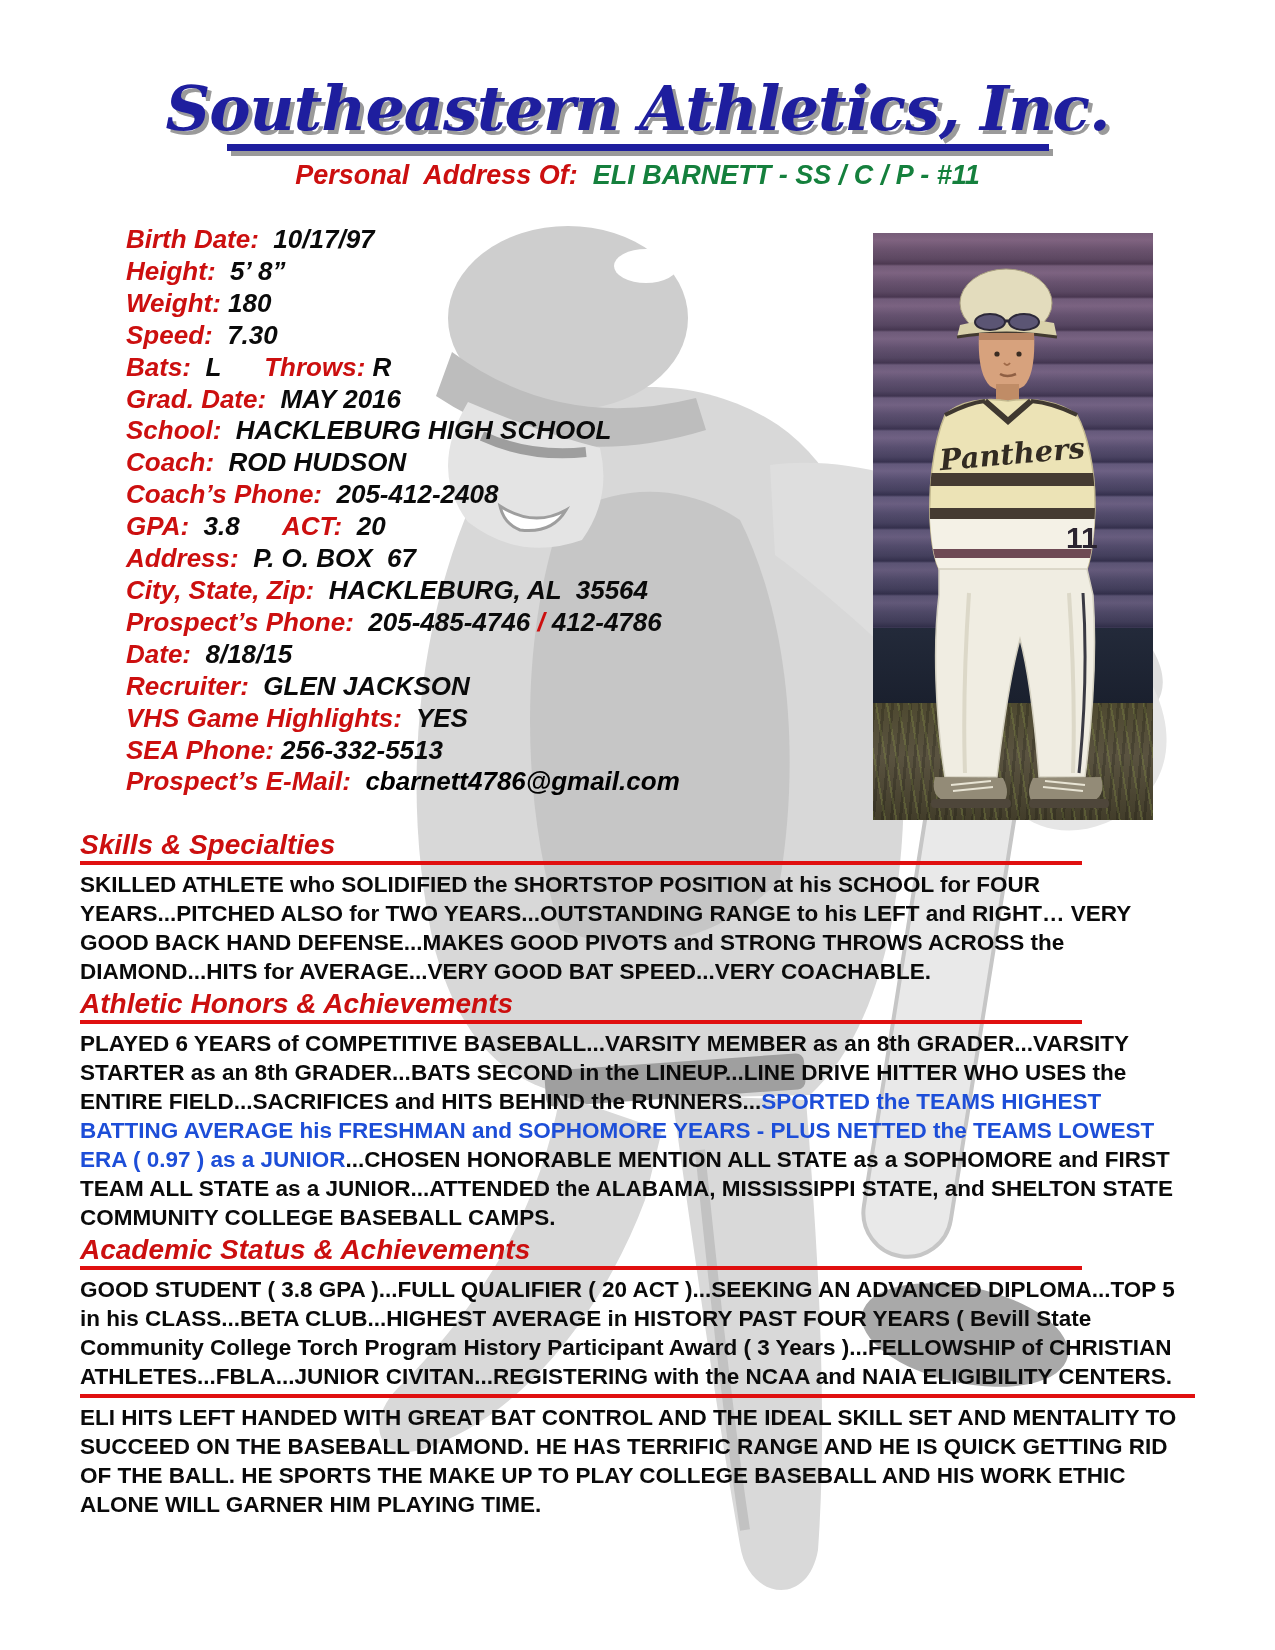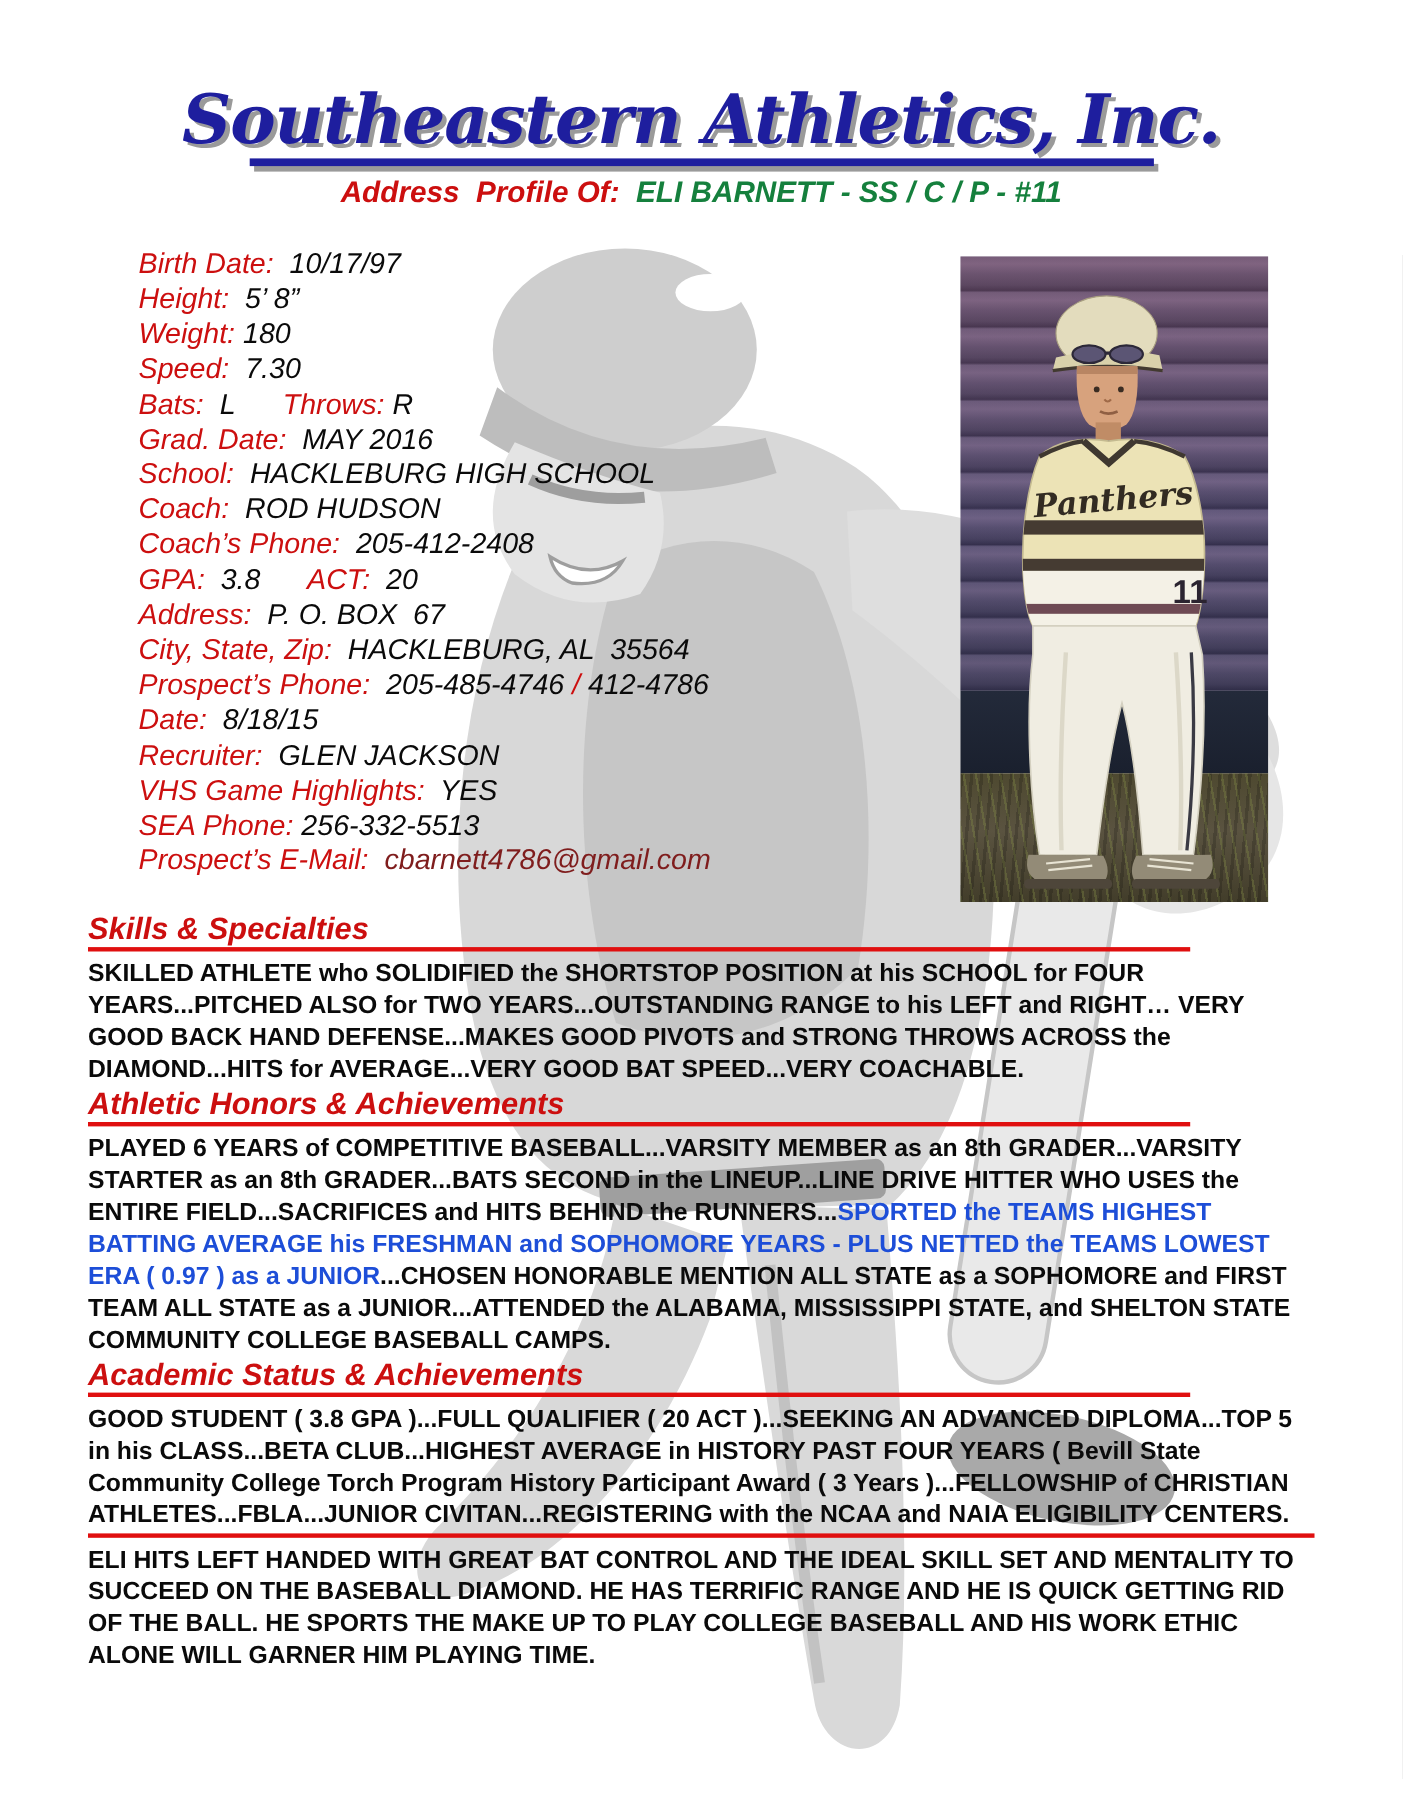--- a/index.html
+++ b/index.html
@@ -19,28 +19,28 @@
   .title-rule{
     width:822px;height:7px;background:#1e1e9e;margin:2px auto 0 auto;
     box-shadow:4px 5px 0 #9a9a9a;
   }
   .subtitle{margin-top:9px;font-size:27px;font-weight:bold;font-style:italic;white-space:pre-wrap;}
   .subtitle .red{color:#cc0f0f;}
   .subtitle .blk{color:#15803d;}
   
   #details{
     position:absolute;left:126px;top:224px;z-index:3;
-    font-size:26px;font-weight:normal;font-style:italic;line-height:31.9px;
+    font-size:26px;font-weight:bold;font-style:italic;line-height:31.9px;
     white-space:pre-wrap;
   }
   .detail-row{white-space:pre-wrap;}
   .c-label{color:#cc0f0f;}
   .c-value{color:#0a0a0a;}
   .c-red{color:#cc0f0f;}
-  .c-link{color:#7f1d1d;}
+  .c-link{color:#000000;}
   
   #sections{position:absolute;left:80px;top:830px;width:1120px;z-index:3;}
   .section{margin:0 0 3px 0;}
   .sec-heading{
     margin:0;font-size:28px;line-height:30px;font-weight:bold;font-style:italic;
     color:#cc0f0f;letter-spacing:0;
   }
   .rule{height:4px;background:#e00f0f;width:1002px;margin:1px 0 5px 0;}
   .section:nth-child(4) .rule{width:1115px;}
   .sec-body{
@@ -115,21 +115,21 @@
                C828,1410 818,1250 806,1100 Z" fill="#d9d9d9"></path>
       <path d="M700,1150 C715,1300 730,1430 745,1530" stroke="#c2c2c2" stroke-width="10" fill="none"></path>
 
       <ellipse cx="965" cy="1335" rx="105" ry="48" transform="rotate(12 965 1335)" fill="#a9a9a9"></ellipse>
     </g>
   </svg>
 
   <div class="header">
     <h1 class="title">Southeastern Athletics, Inc.</h1>
     <div class="title-rule"></div>
-    <div class="subtitle"><span class="red">Address  Profile Of:</span><span class="blk">  ELI BARNETT - SS / C / P - #11</span></div>
+    <div class="subtitle"><span class="red">Personal  Address Of:</span><span class="blk">  ELI BARNETT - SS / C / P - #11</span></div>
   </div>
 
   <div id="details"><div class="detail-row"><span class="c-label">Birth Date:</span><span class="c-value">  10/17/97</span></div><div class="detail-row"><span class="c-label">Height:</span><span class="c-value">  5’ 8”</span></div><div class="detail-row"><span class="c-label">Weight:</span><span class="c-value"> 180</span></div><div class="detail-row"><span class="c-label">Speed:</span><span class="c-value">  7.30</span></div><div class="detail-row"><span class="c-label">Bats:</span><span class="c-value">  L      </span><span class="c-label">Throws:</span><span class="c-value"> R</span></div><div class="detail-row"><span class="c-label">Grad. Date:</span><span class="c-value">  MAY 2016</span></div><div class="detail-row"><span class="c-label">School:</span><span class="c-value">  HACKLEBURG HIGH SCHOOL</span></div><div class="detail-row"><span class="c-label">Coach:</span><span class="c-value">  ROD HUDSON</span></div><div class="detail-row"><span class="c-label">Coach’s Phone:</span><span class="c-value">  205-412-2408</span></div><div class="detail-row"><span class="c-label">GPA:</span><span class="c-value">  3.8      </span><span class="c-label">ACT:</span><span class="c-value">  20</span></div><div class="detail-row"><span class="c-label">Address:</span><span class="c-value">  P. O. BOX  67</span></div><div class="detail-row"><span class="c-label">City, State, Zip:</span><span class="c-value">  HACKLEBURG, AL  35564</span></div><div class="detail-row"><span class="c-label">Prospect’s Phone:</span><span class="c-value">  205-485-4746 </span><span class="c-red">/</span><span class="c-value"> 412-4786</span></div><div class="detail-row"><span class="c-label">Date:</span><span class="c-value">  8/18/15</span></div><div class="detail-row"><span class="c-label">Recruiter:</span><span class="c-value">  GLEN JACKSON</span></div><div class="detail-row"><span class="c-label">VHS Game Highlights:</span><span class="c-value">  YES</span></div><div class="detail-row"><span class="c-label">SEA Phone:</span><span class="c-value"> 256-332-5513</span></div><div class="detail-row"><span class="c-label">Prospect’s E-Mail:</span><span class="c-value">  </span><span class="c-link">cbarnett4786@gmail.com</span></div></div>
 
   <div class="photo">
     <div class="wall-top"></div>
     <div class="wall-bottom"></div>
     <div class="grass"></div>
     <svg class="player-svg" width="280" height="587" viewBox="0 0 280 587">
       <defs>

